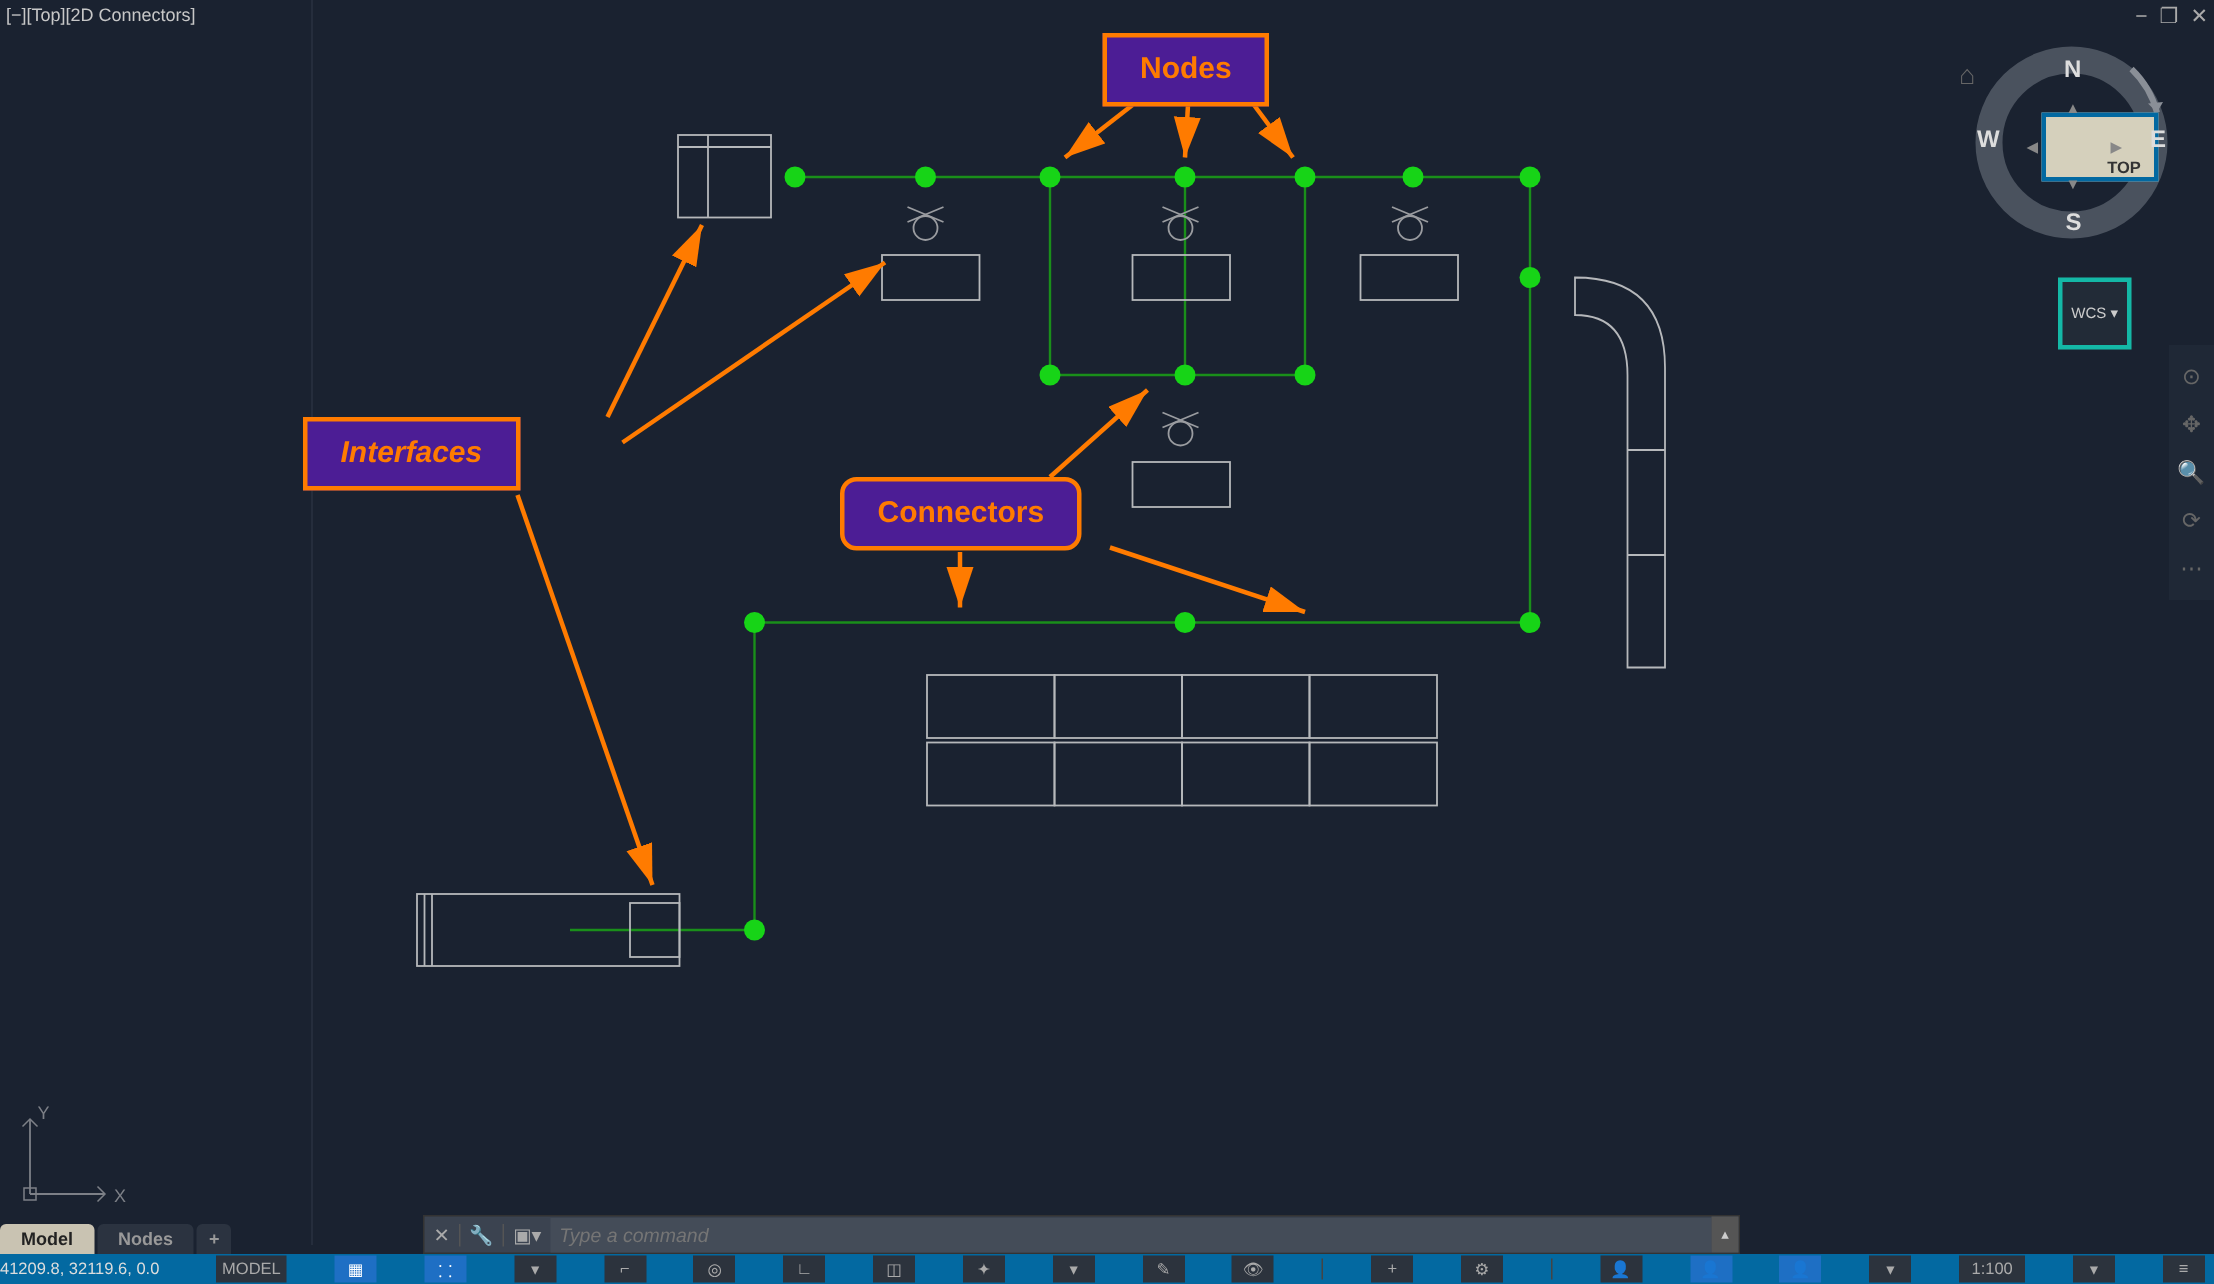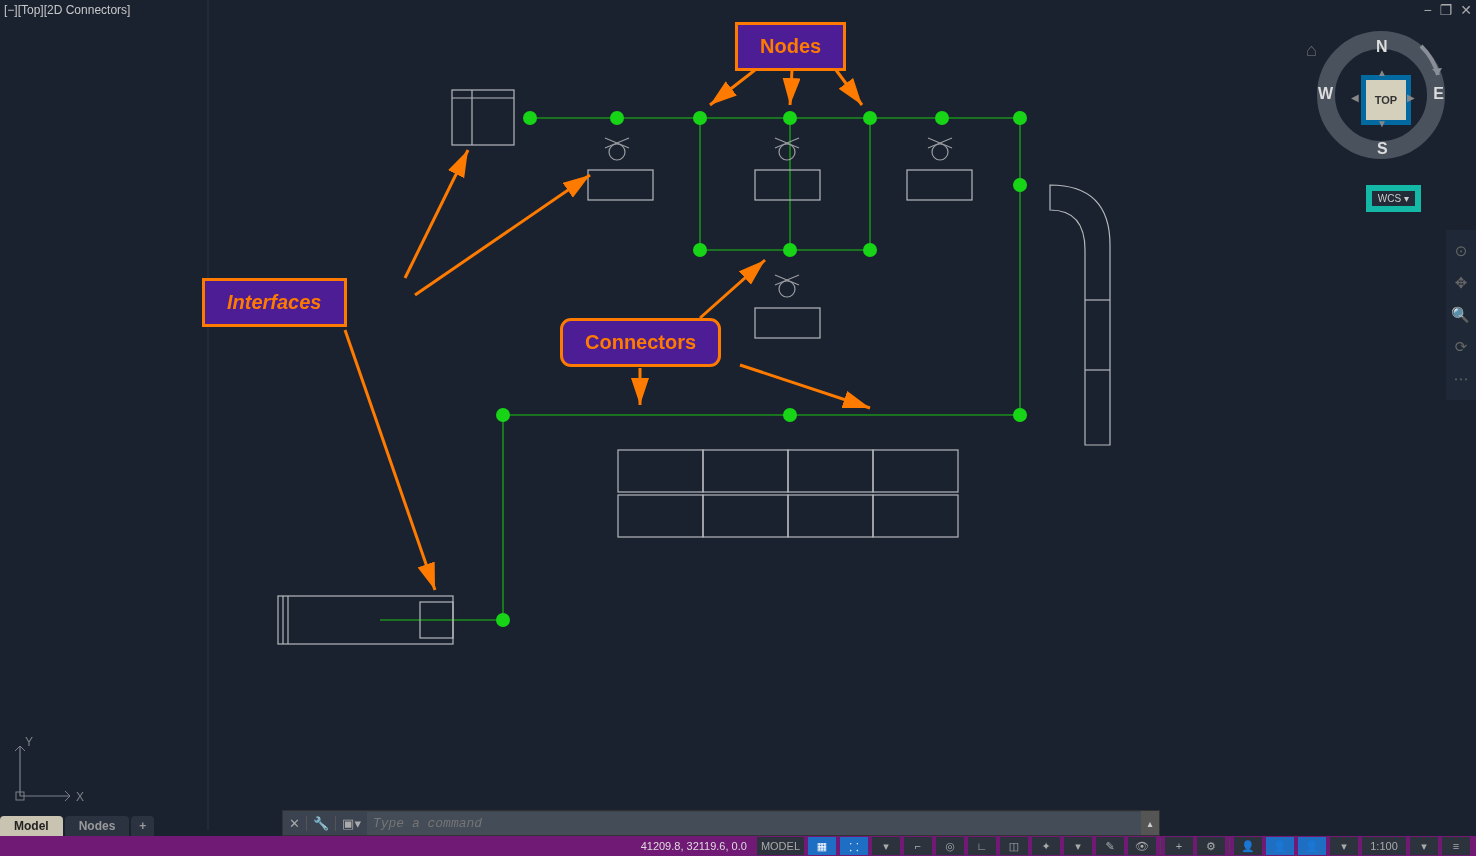--- a/index.html
+++ b/index.html
@@ -57,40 +57,40 @@
   .navcube .compass {
     position: absolute;
     top: 10px; left: 10px;
     width: 130px; height: 130px;
   }
   .navcube .facebox {
     position: absolute;
     top: 55px; left: 55px;
     width: 40px; height: 40px;
     background: #d5d0bc;
-    border: 5px solid #0369a1;
-    display: flex; align-items:center; justify-content:center;
-    font-size: 11px; font-weight: bold; color:#333;
+    border: 3px solid #0369a1;
+    display: flex; align-items:flex-end; justify-content:center;
+    font-size: 11px; font-weight: bold; color:#333;padding-left:32px;
   }
   .navcube .dir {
     position: absolute;
     font-size: 16px; font-weight: bold; color:#ddd;
   }
   .navcube .dir.N { top: 18px; left: 70px; }
   .navcube .dir.S { bottom: 22px; left: 71px; }
   .navcube .dir.E { top: 65px; right: 12px; }
   .navcube .dir.W { top: 65px; left: 12px; }
   .navcube .tri { position:absolute; font-size:10px; color:#888; }
   .wcs {
     position:absolute;
     top: 185px; right: 55px;
     font-size:10px;
     background: rgba(40,50,60,.6);
-    border:6px solid #14b8a6;
-    padding:2px 6px;
+    border:3px solid #14b8a6;
+    padding:15px 6px;
     color:#ccc;
     z-index:16;
   }
   
   .navbar {
     position: absolute;
     top: 230px; right: 0;
     width: 30px;
     background: rgba(40,50,65,.4);
     display:flex; flex-direction:column; align-items:center;
@@ -118,42 +118,42 @@
     height: 24px;
     width: 876px;
     background: #3b4350;
     display:flex; align-items:center;
     z-index:20;
     border:1px solid #333;
   }
   .commandbar .ic { padding:0 6px; color:#aaa; font-size:13px; }
   .commandbar input {
     flex:1; background:#444c58; border:none; color:#aaa;
-    font-family: Liberation Mono, monospace; font-style: italic;
+    font-family: Liberation Sans, sans-serif; font-style: italic;
     font-size:13px; padding:4px 6px; outline:none;
   }
   .commandbar .up { background:#555; width:18px; text-align:center; color:#ccc; font-size:10px; align-self:stretch; display:flex; align-items:center; justify-content:center;}
   
   .tabs {
     position:absolute;
     bottom:20px; left:0;
     height:22px;
     display:flex; align-items:flex-end;
     z-index:20;
     color:#999; font-size:12px;
   }
   .tabs .tab { padding:3px 14px; background:#2b3340; border-top-right-radius:4px; border-top-left-radius:4px; margin-right:2px; font-weight:bold; }
   .tabs .tab.active { background:#c9c3b2; color:#222; }
   .tabs .tab.plus { padding:3px 8px; }
   
   .statusbar {
     position:absolute;
     bottom:0; left:0; width:100%; height:20px;
-    background:#701a75;
-    display:flex; justify-content:flex-end; align-items:center;
+    background:#0369a1;
+    display:flex; justify-content:space-between; align-items:center;
     gap:4px; padding-right:6px; box-sizing:border-box;
     z-index:25; font-size:11px; color:#ddd;margin-top:48px;
   }
   .statusbar .coords { margin-right:6px; font-family:Arial; }
   .statusbar .sb { display:flex; align-items:center; justify-content:center; min-width:20px; height:18px; }
   .statusbar .sb.blue { background:#1e6fc4; color:white; padding:0 4px; }
   .statusbar .sb.dark { background:#2c333d; color:#aaa; padding:0 4px; }
   .statusbar .sep { width:1px; height:14px; background:#444; }
   
   .ucs {

